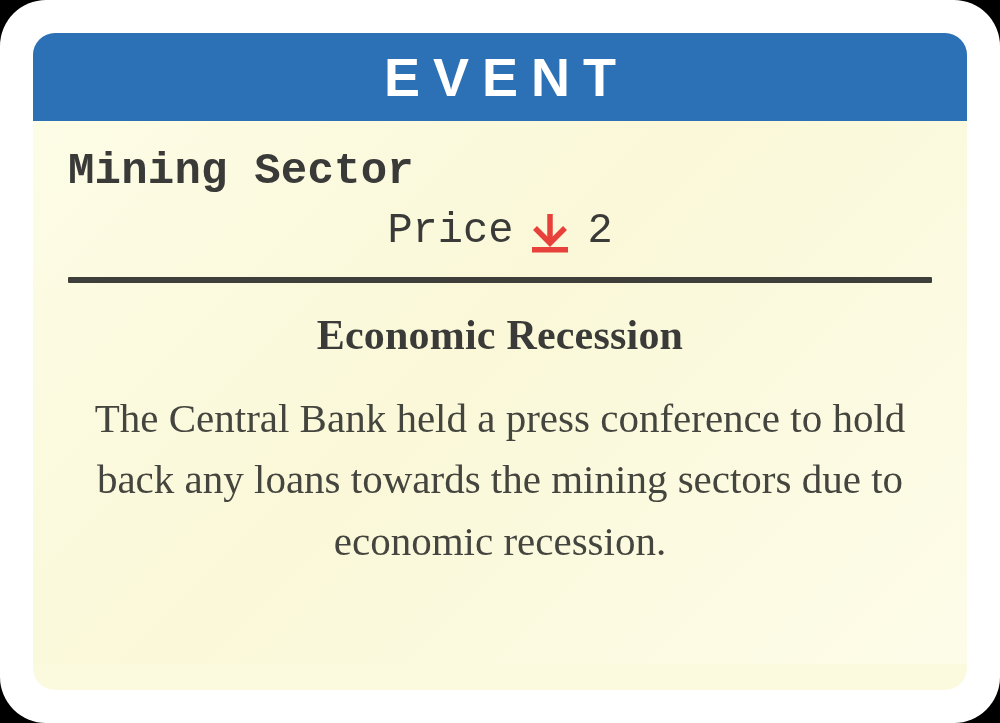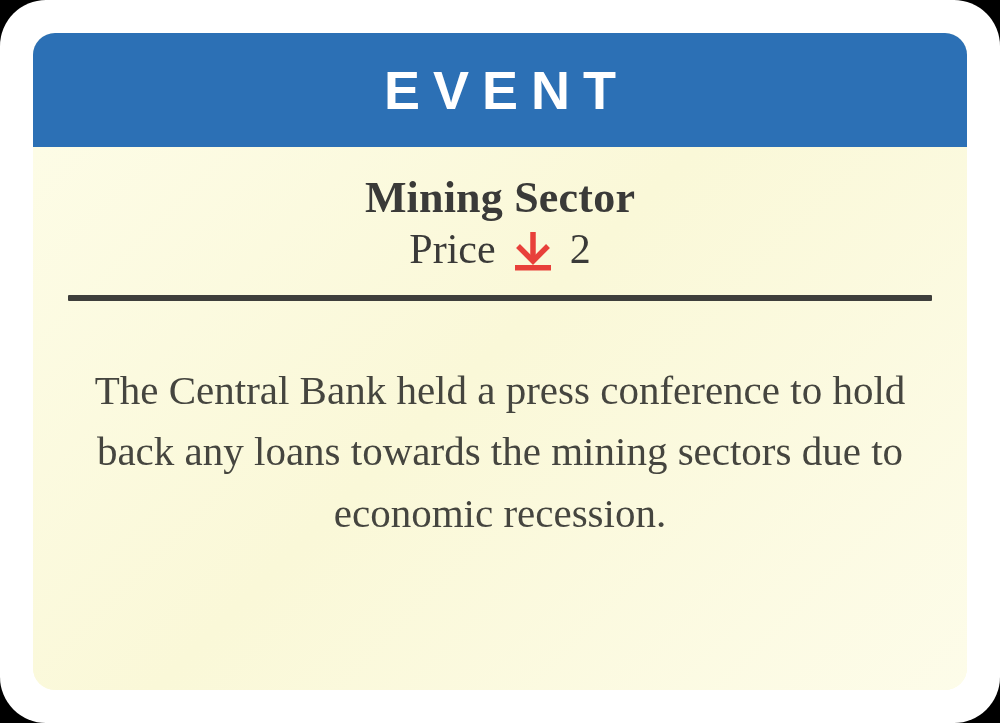--- a/index.html
+++ b/index.html
@@ -35,21 +35,21 @@
     width: 934px;
     height: 657px;
     border-radius: 22px;
     overflow: hidden;
     background: #fbfade;
     box-sizing: border-box;
   }
 
   
   .card-header {
-    height: 114px;
+    height: 88px;
     background: #2c70b5;
     display: flex;
     align-items: center;
     justify-content: center;
   }
 
   .card-header-title {
     font-family: "Liberation Sans", "DejaVu Sans", sans-serif;
     color: #ffffff;
     font-size: 54px;
@@ -64,33 +64,34 @@
     position: relative;
     height: 543px;
     background:
       linear-gradient(135deg, #fdfce6 0%, #faf8d8 45%, #fdfce9 100%);
     box-sizing: border-box;
     padding: 0 35px;
   }
 
   .subject-block {
     padding-top: 27px;
-    text-align: center;
+    text-align: left;
+    font-family: Liberation Mono, monospace;
   }
 
   .subject-name {
     font-size: 44px;
     font-weight: 700;
     color: #3a3a38;
     line-height: 1.08;
     letter-spacing: 0.2px;
   }
 
   .price-line {
-    margin-top: 4px;
+    margin-top: 12px;
     font-size: 42px;
     font-weight: 400;
     color: #3a3a38;
     line-height: 1.12;
     display: flex;
     align-items: center;
     justify-content: center;
     gap: 14px;
   }
 
@@ -176,18 +177,19 @@
             </svg>
           </span>
 
           <span class="price-value">2</span>
         </div>
       </div>
 
       <div class="divider"></div>
 
       <div class="event-block">
+        <div class="event-title">Economic Recession</div>
         <div class="event-description">The Central Bank held a press conference to hold back any loans towards the mining sectors due to economic recession.</div>
       </div>
 
     </div>
   </div>
 </div>
 
 </body></html>

